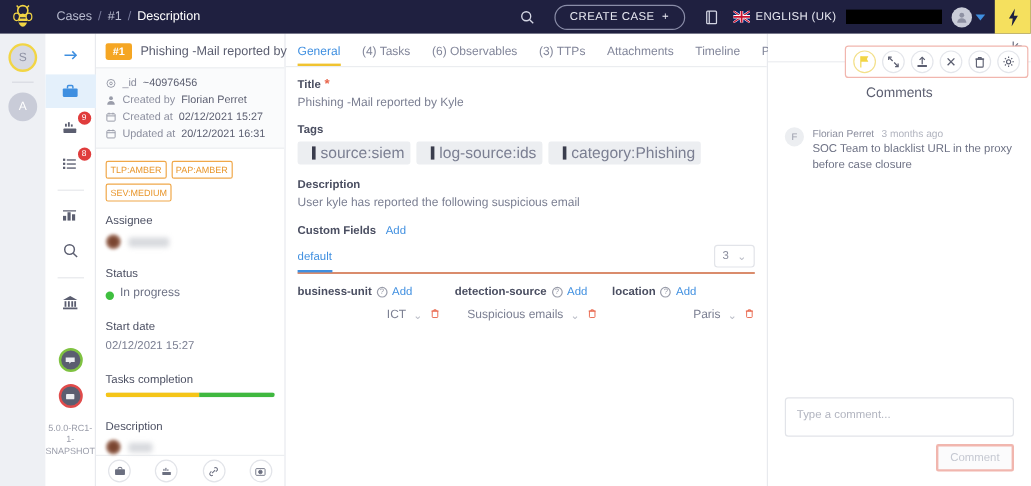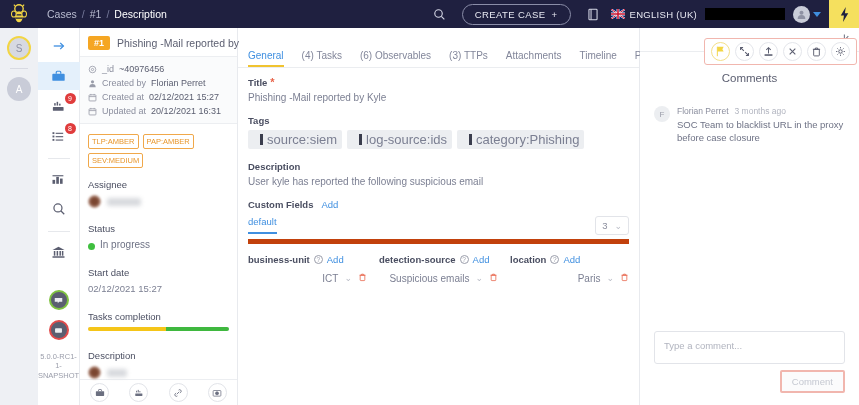--- a/index.html
+++ b/index.html
@@ -102,34 +102,34 @@
     margin-top: auto; border-top: 1px solid #eceef1; display: flex;
     align-items: center; justify-content: space-around; height: 34px;
   }
   .round-btn {
     width: 19px; height: 19px; border-radius: 50%; border: 1px solid #e2e4e9;
     display: flex; align-items: center; justify-content: center; color: #6b6f80;
   }
 
   
   .center { flex: 1 1 auto; display: flex; flex-direction: column; border-right: 1px solid #e8eaee; min-width: 0; }
-  .tabs { display: flex; align-items: flex-end; gap: 18px; padding: 8px 10px 0 10px; border-bottom: 1px solid #ebedf0; height: 40px; }
+  .tabs { display: flex; align-items: flex-end; gap: 18px; padding: 8px 10px 0 10px; border-bottom: 1px solid #ebedf0; height: 28px; }
   .tab { font-size: 10px; color: #82869a; padding-bottom: 6px; white-space: nowrap; }
   .tab.active { color: #3f8fe0; border-bottom: 2px solid #f0c330; padding-bottom: 4px; }
   .content { padding: 9px 10px; overflow: hidden; }
   .fld-lbl { font-size: 9.5px; color: #4a4e61; font-weight: bold; margin-bottom: 4px; display: flex; align-items: center; gap: 3px; }
   .req { color: #e8644a; font-size: 11px; line-height: 1; }
   .fld-val { font-size: 10px; color: #7b7f92; margin-bottom: 12px; }
   .chip-row { display: flex; gap: 5px; margin-bottom: 12px; }
   .chip { background: #eceef1; font-size: 13px; color: #7b7f92; padding: 2px 5px 2px 12px; display: flex; align-items: center; gap: 4px; border-radius: 2px; }
   .chip-bar { width: 3px; height: 11px; background: #3a3d4d; }
   .cf-head { display: flex; align-items: center; gap: 8px; margin-bottom: 6px; }
   .cf-title { font-size: 9.5px; color: #4a4e61; font-weight: bold; }
   .lnk { font-size: 9.5px; color: #3f8fe0; }
-  .cf-tabrow { display: flex; align-items: flex-start; border-bottom: 5px solid #c2410c; position: relative; }
+  .cf-tabrow { display: flex; align-items: flex-end; border-bottom: 1px solid #c2410c; position: relative; }
   .cf-tab { font-size: 9.5px; color: #3f8fe0; padding-bottom: 5px; border-bottom: 2px solid #3f8fe0; }
   .count-sel {
     margin-left: auto; border: 1px solid #e2e4e9; border-radius: 3px; font-size: 9.5px;
     color: #8b8e9e; padding: 3px 6px; display: flex; align-items: center; gap: 7px; margin-bottom: 4px;
   }
   .cf-grid { display: grid; grid-template-columns: 1fr 1fr 1fr; gap: 0 12px; margin-top: 10px; text-align: right; }
   .cf-lbl { display: flex; align-items: center; gap: 4px; font-size: 9.5px; color: #4a4e61; font-weight: bold; margin-bottom: 7px; }
   .q-ico { width: 9px; height: 9px; border-radius: 50%; border: 1px solid #9a9daa; color: #9a9daa; font-size: 6.5px; display: inline-flex; align-items: center; justify-content: center; font-weight: normal; }
   .cf-valrow { display: flex; align-items: center; gap: 6px; }
   .cf-val { font-size: 10px; color: #7b7f92; flex: 1; }

